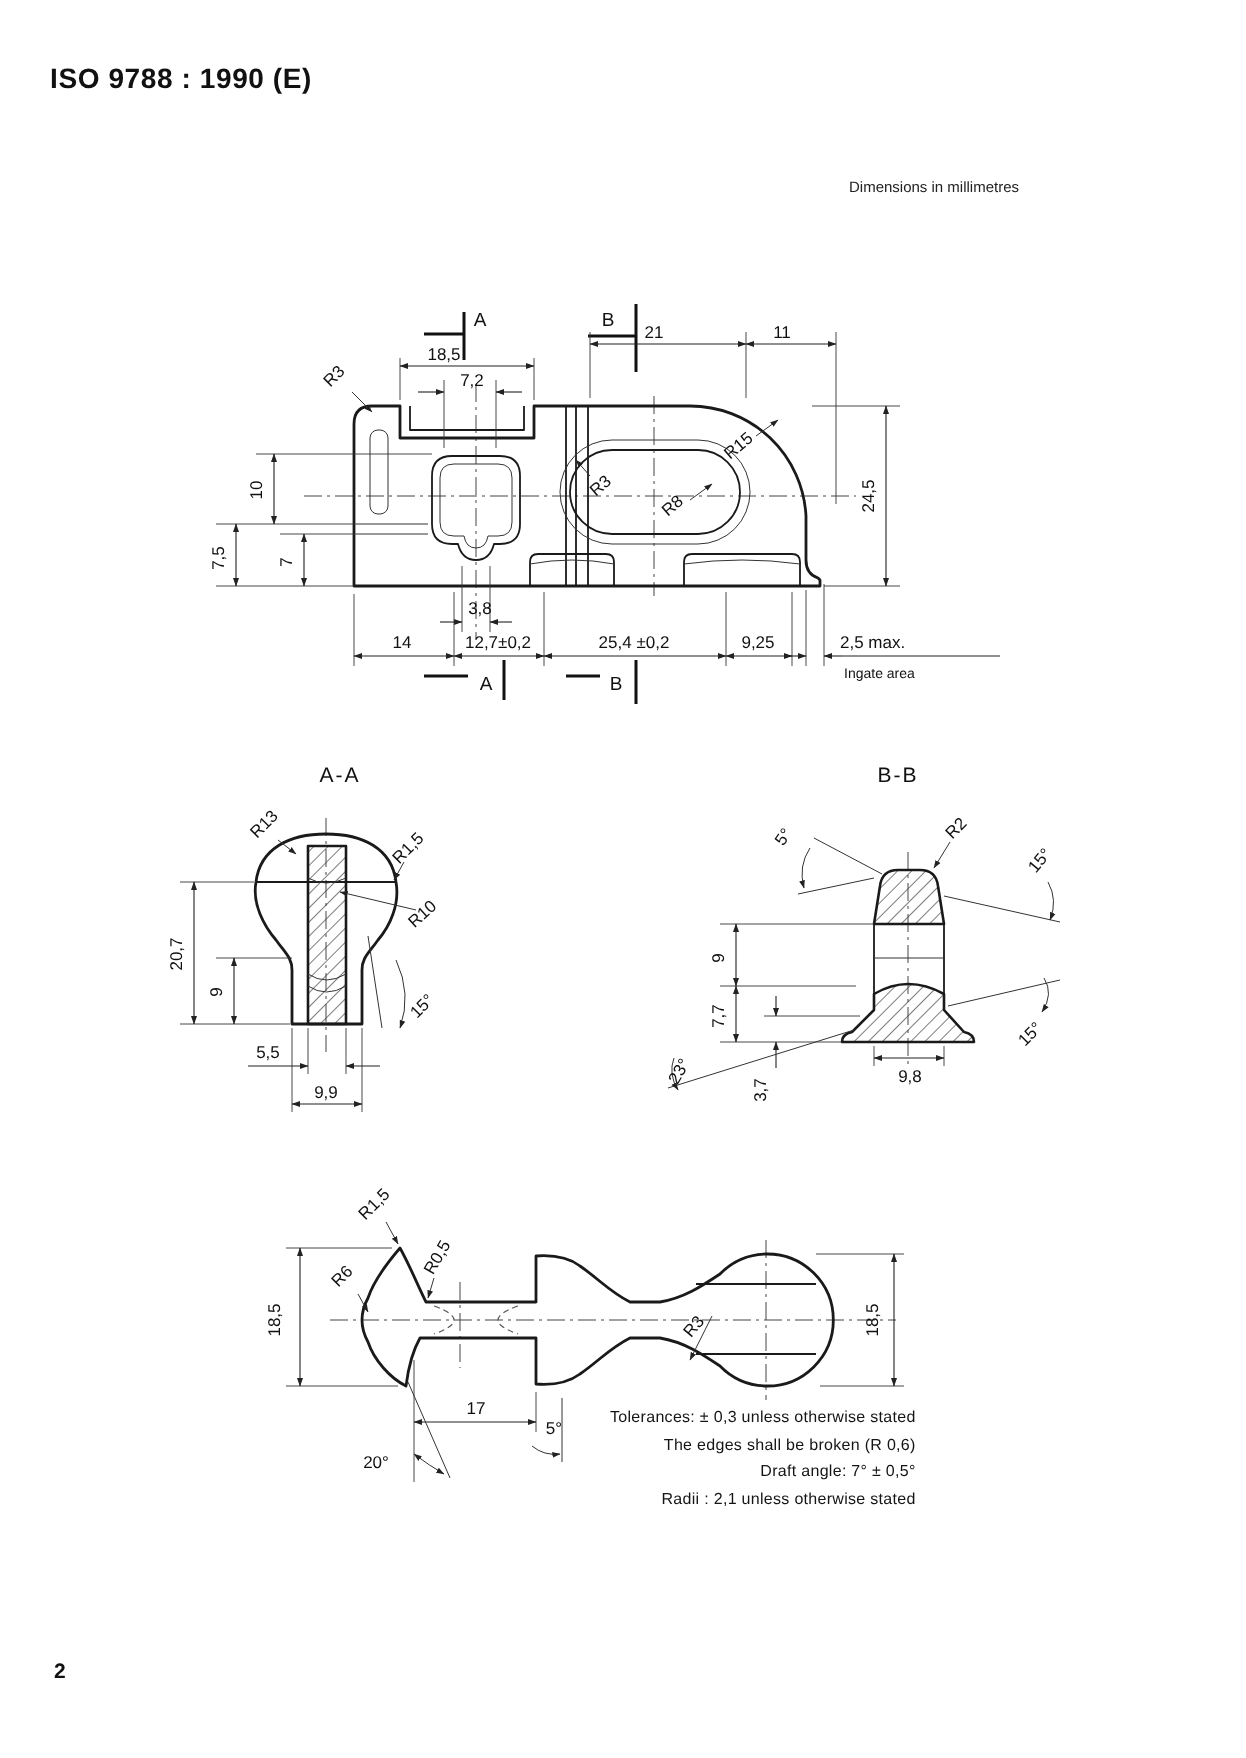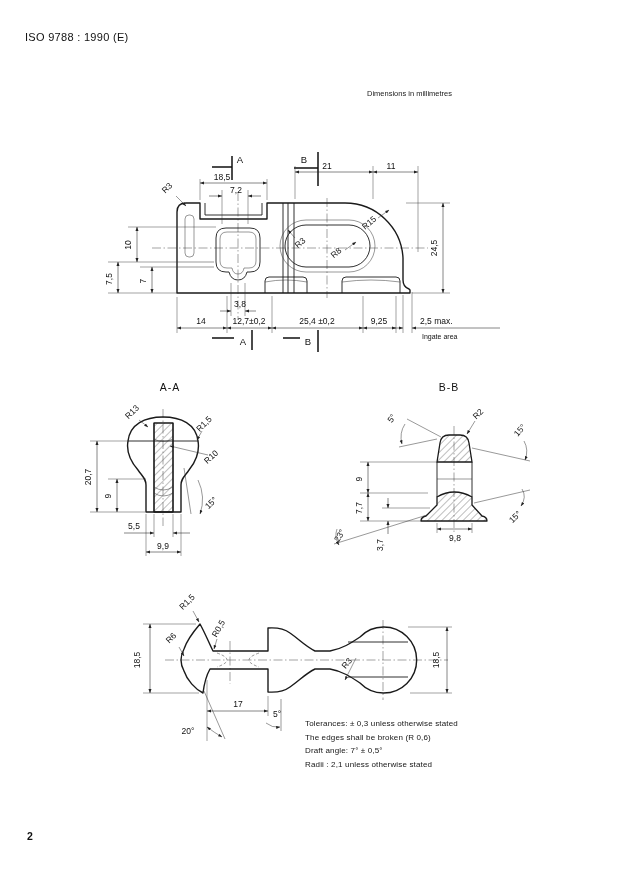--- a/index.html
+++ b/index.html
@@ -1,21 +1,21 @@
 <!DOCTYPE html>
 <html><head>
 <meta charset="utf-8">
 <style>
   html,body{margin:0;padding:0;background:#e8e8e8;}
   #page{position:relative;width:623px;height:879px;background:#ffffff;overflow:hidden;
         font-family:"Liberation Sans",sans-serif;color:#111;}
   .abs{position:absolute;}
-  #header{left:25px;top:31px;font-size:11px;font-weight:normal;letter-spacing:.3px;}
-  #dimnote{left:367px;top:89px;width:200px;text-align:left;font-size:7.5px;color:#222;}
-  #notes{left:305px;top:717px;font-size:8px;line-height:13.5px;color:#151515;letter-spacing:.15px;}
+  #header{left:25px;top:31px;font-size:14px;font-weight:bold;letter-spacing:.3px;}
+  #dimnote{left:367px;top:89px;width:200px;text-align:center;font-size:7.5px;color:#222;}
+  #notes{left:305px;top:702px;font-size:8px;line-height:13.5px;color:#151515;letter-spacing:.15px;text-align:right;}
   #caption{left:130px;top:792px;width:330px;text-align:center;font-size:9.5px;font-weight:bold;}
   #pagenum{left:27px;top:830px;font-size:10.5px;font-weight:bold;}
   svg{position:absolute;left:0;top:0;}
   .outline{fill:none;stroke:#1a1a1a;stroke-width:1.4;stroke-linejoin:round;stroke-linecap:round;}
   .inner{fill:none;stroke:#1a1a1a;stroke-width:.9;stroke-linejoin:round;}
   .thin{fill:none;stroke:#333;stroke-width:.5;}
   .dimline{fill:none;stroke:#222;stroke-width:.55;}
   .ext{fill:none;stroke:#333;stroke-width:.45;}
   .cl{fill:none;stroke:#444;stroke-width:.5;stroke-dasharray:9 2.5 1.5 2.5;}
   .hid{fill:none;stroke:#555;stroke-width:.6;stroke-dasharray:3 2;}

